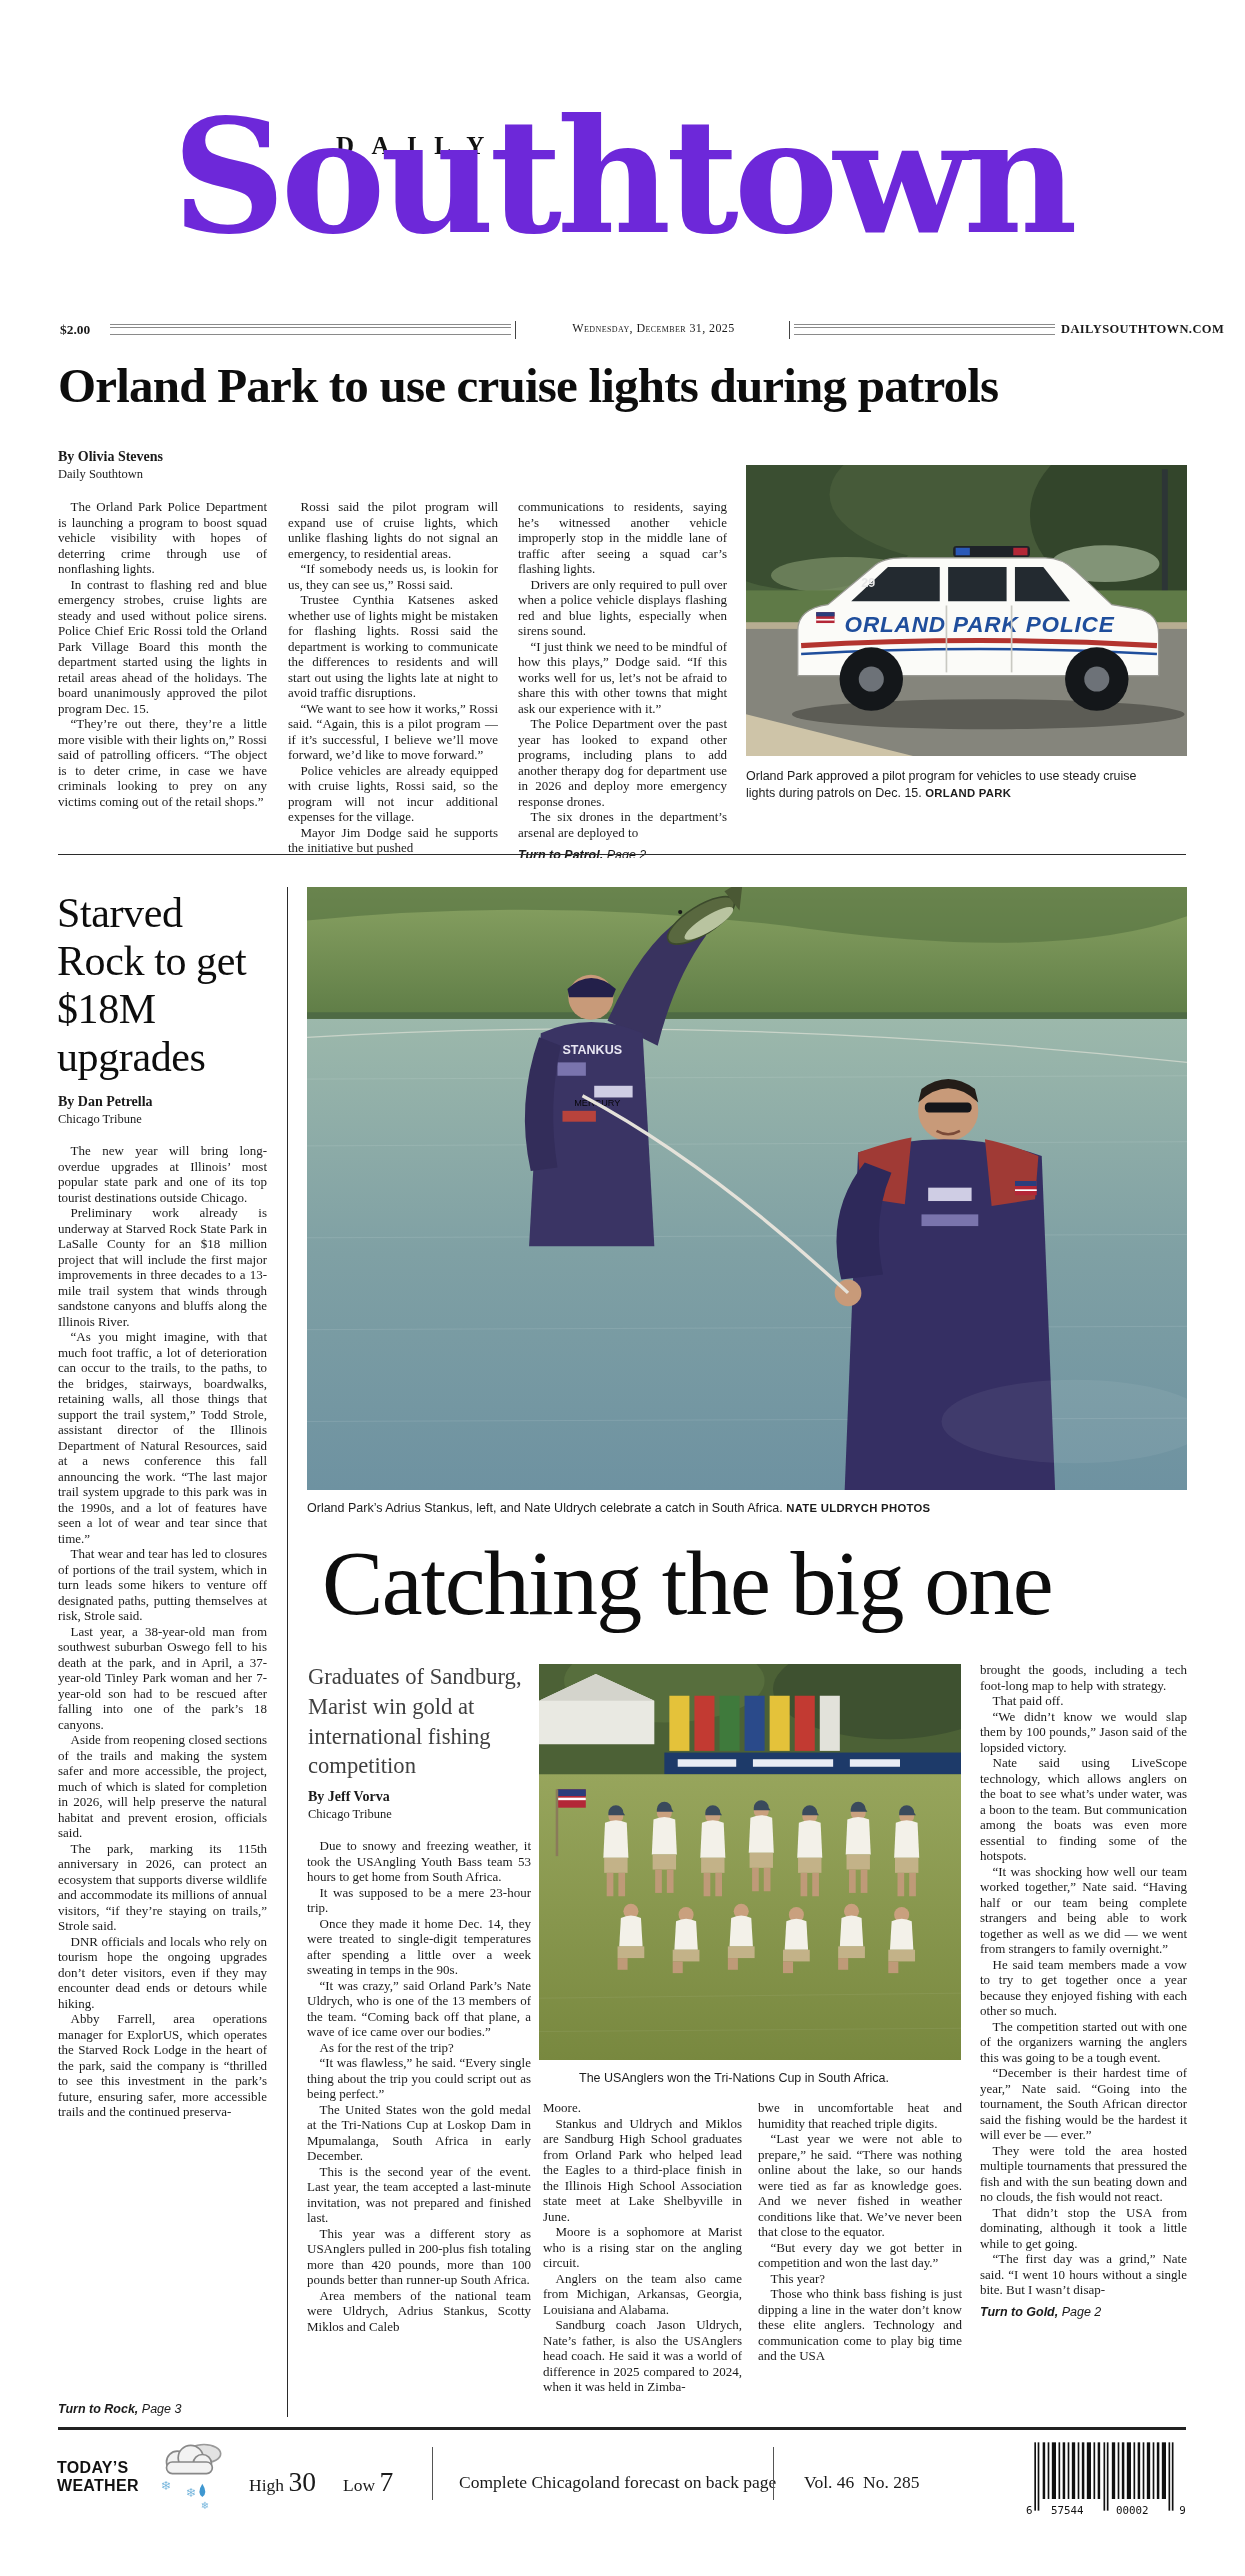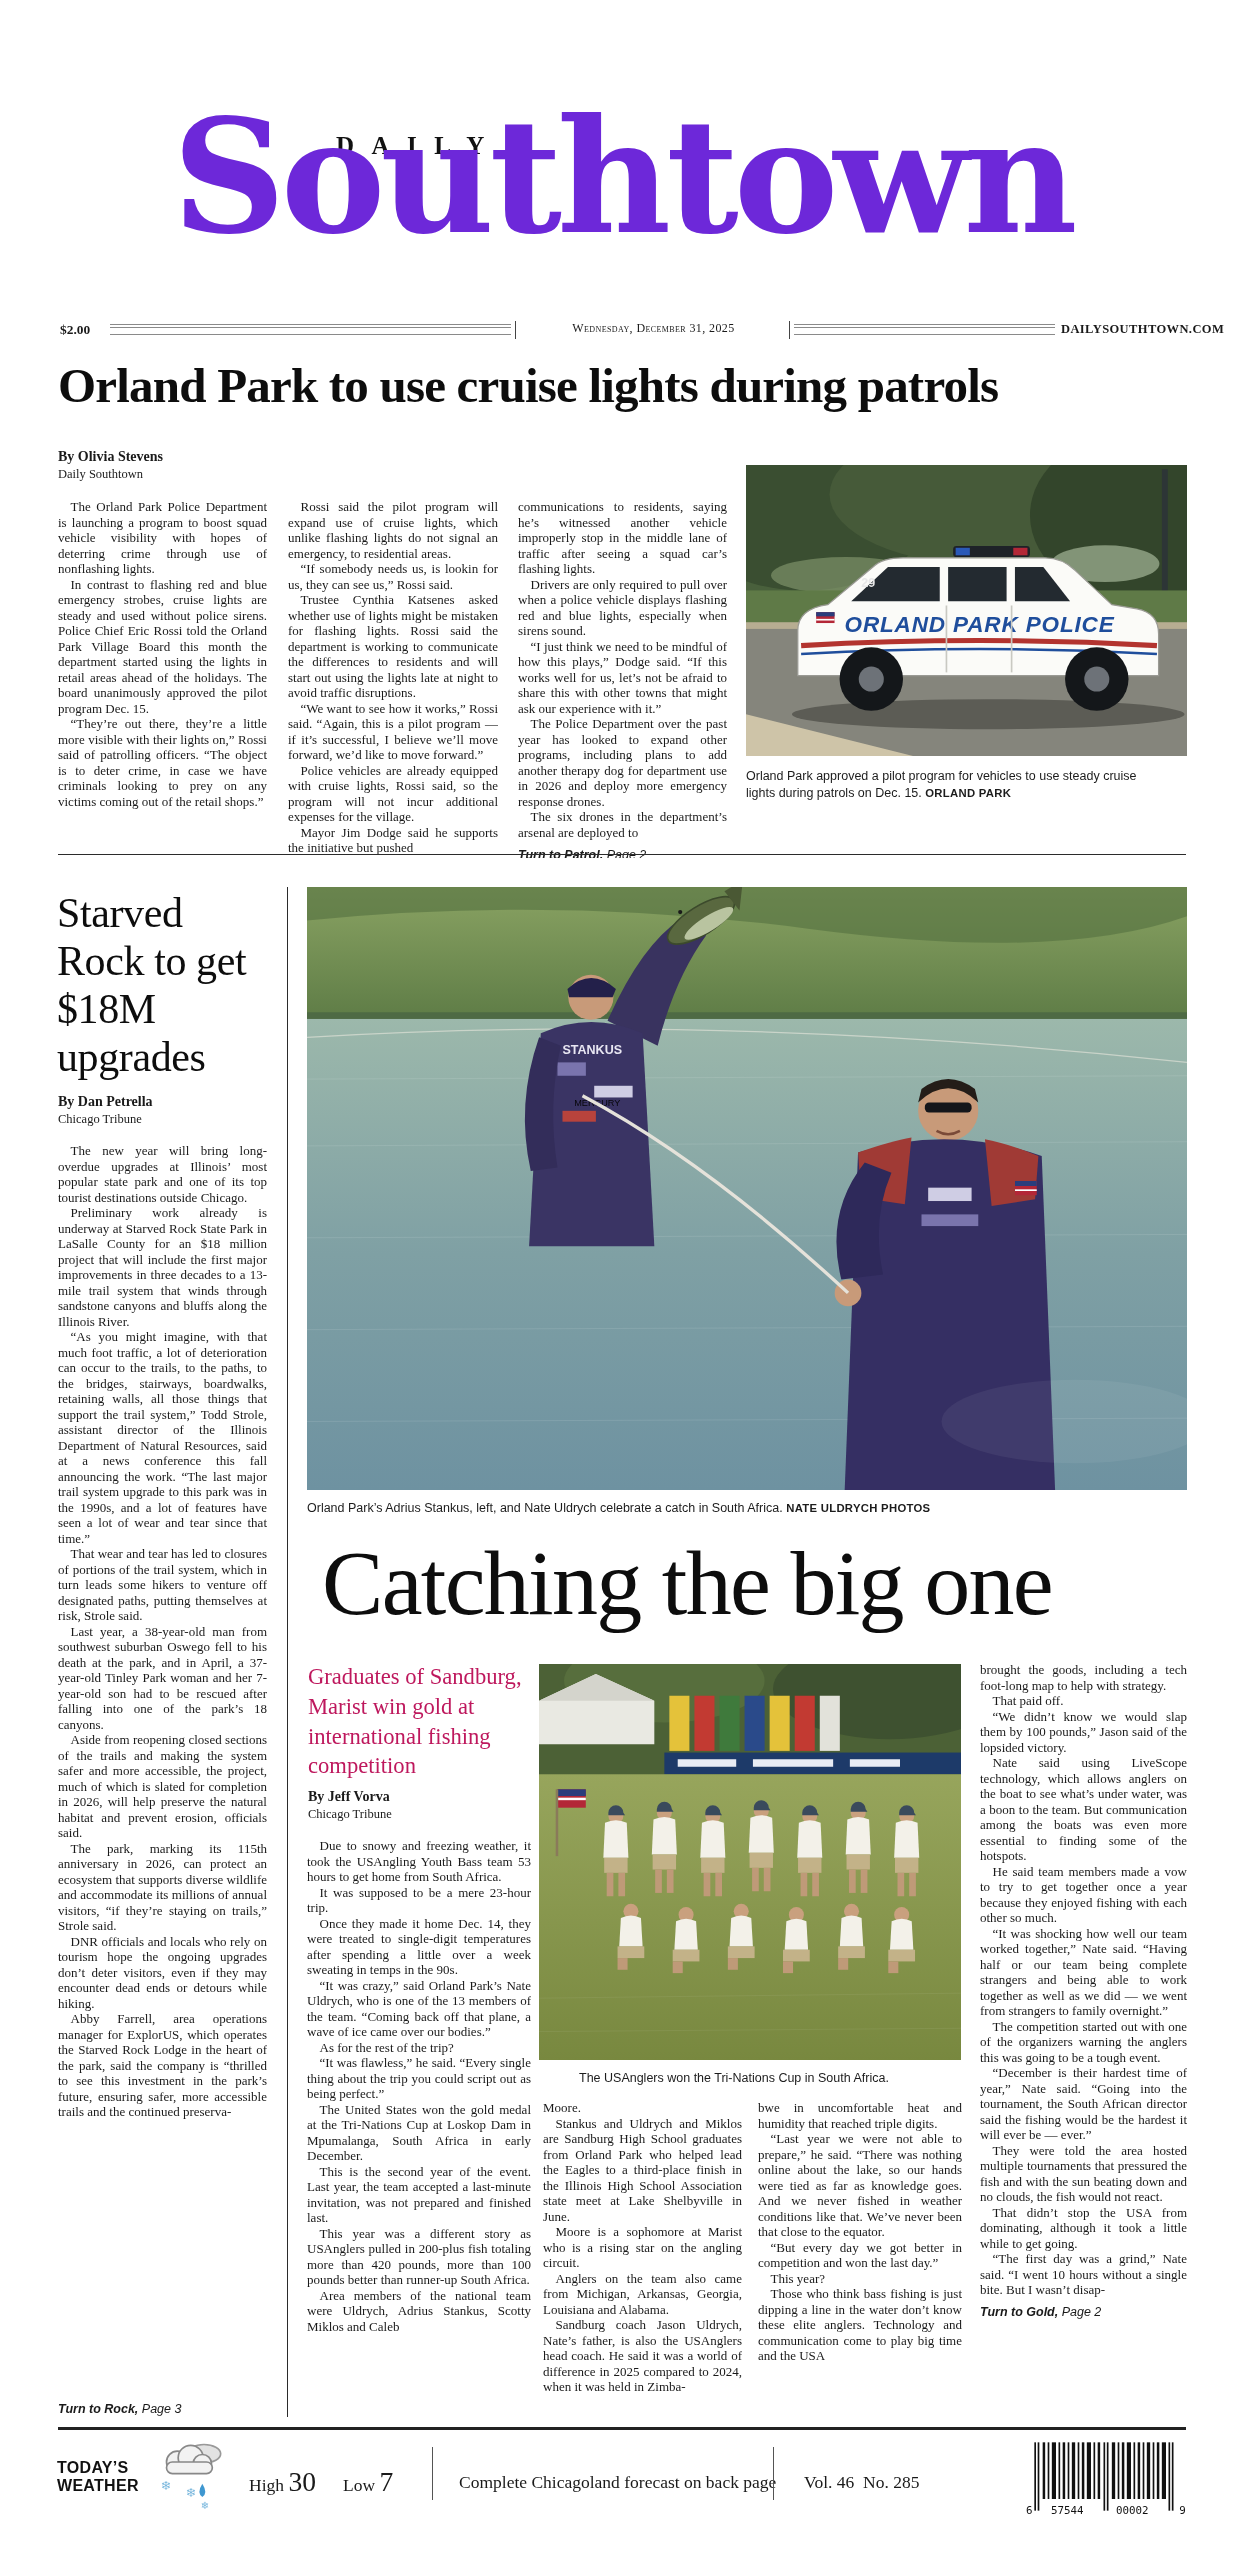--- a/index.html
+++ b/index.html
@@ -17,21 +17,21 @@
   .rulestack{height:11px;background:repeating-linear-gradient(to bottom,#8a8a8a 0 0.8px,transparent 0.8px 3.3px);}
   .pricetxt{font-weight:bold;font-size:13.4px;}
   .datetxt{font-weight:normal;font-size:12px;font-variant:small-caps;letter-spacing:0.4px;}
   .sitetxt{font-weight:bold;font-size:12.5px;letter-spacing:0.4px;}
   .vbar{width:0.8px;background:#444;}
 
   
   .h1{font-weight:bold;font-size:49px;letter-spacing:-0.8px;white-space:nowrap;color:#0d0d0d;}
   .h2{font-weight:500;font-size:42px;line-height:1.14;letter-spacing:-0.4px;color:#0d0d0d;}
   .h3{font-weight:500;font-size:92px;letter-spacing:-1.7px;white-space:nowrap;color:#0d0d0d;}
-  .deck{font-size:22.6px;line-height:1.32;color:#be185d;}
+  .deck{font-size:22.6px;line-height:1.32;color:#404040;}
 
   .byline b{font-size:14px;}
   .byline div{font-size:12.5px;margin-top:1.7px;}
 
   
   .col{font-size:13px;line-height:15.5px;text-align:justify;overflow:hidden;}
   .col p{margin:0;text-indent:12.5px;}
   .col p.ni{text-indent:0;}
   .jump{font-family:"Liberation Sans",sans-serif;font-style:italic;font-size:12.5px;
         margin-top:7.5px !important;text-indent:0 !important;text-align:left;}
@@ -344,22 +344,22 @@
     <p>“But every day we got better in competition and won the last day.”</p>
     <p>This year?</p>
     <p>Those who think bass fishing is just dipping a line in the water don’t know these elite anglers. Technology and communication come to play big time and the USA</p>
   </div>
 
   <div class="abs col" style="left:980px;top:1662px;width:207px;height:755px;">
     <p class="ni">brought the goods, including a tech foot-long map to help with strategy.</p>
     <p>That paid off.</p>
     <p>“We didn’t know we would slap them by 100 pounds,” Jason said of the lopsided victory.</p>
     <p>Nate said using LiveScope technology, which allows anglers on the boat to see what’s under water, was a boon to the team. But communication among the boats was even more essential to finding some of the hotspots.</p>
+    <p>“It was shocking how well our team worked together,” Nate said. “Having half or our team being complete strangers and being able to work together as well as we did — we went from strangers to family overnight.”</p>
     <p>He said team members made a vow to try to get together once a year because they enjoyed fishing with each other so much.</p>
-    <p>“It was shocking how well our team worked together,” Nate said. “Having half or our team being complete strangers and being able to work together as well as we did — we went from strangers to family overnight.”</p>
     <p>The competition started out with one of the organizers warning the anglers this was going to be a tough event.</p>
     <p>“December is their hardest time of year,” Nate said. “Going into the tournament, the South African director said the fishing would be the hardest it will ever be — ever.”</p>
     <p>They were told the area hosted multiple tournaments that pressured the fish and with the sun beating down and no clouds, the fish would not react.</p>
     <p>That didn’t stop the USA from dominating, although it took a little while to get going.</p>
     <p>“The first day was a grind,” Nate said. “I went 10 hours without a single bite. But I wasn’t disap-</p>
     <p class="jump"><b>Turn to Gold,</b><span> Page 2</span></p>
   </div>
 
   <div class="abs" style="left:58px;top:2427px;width:1128px;height:2.5px;background:#222;"></div>
 

